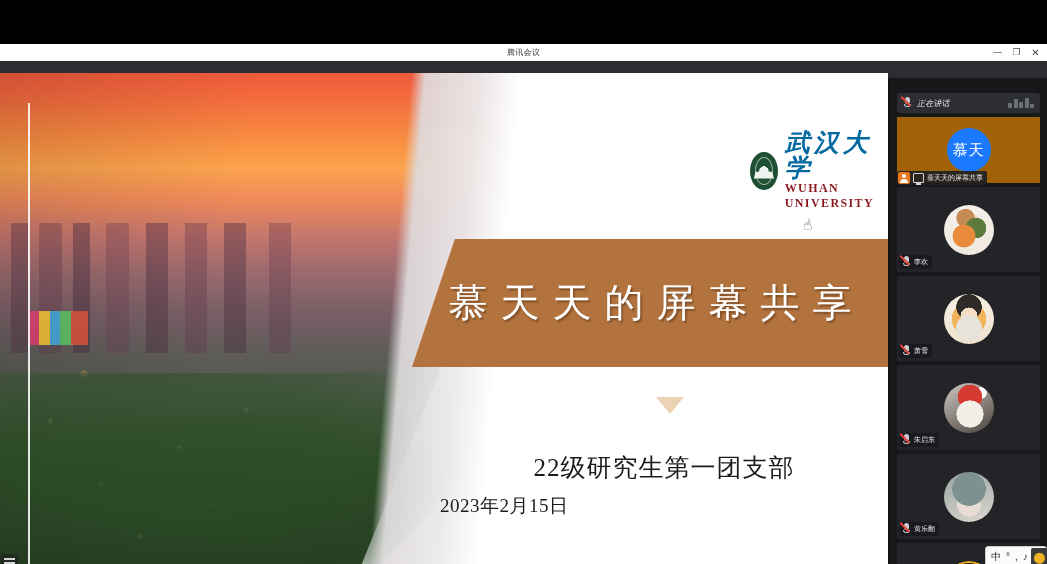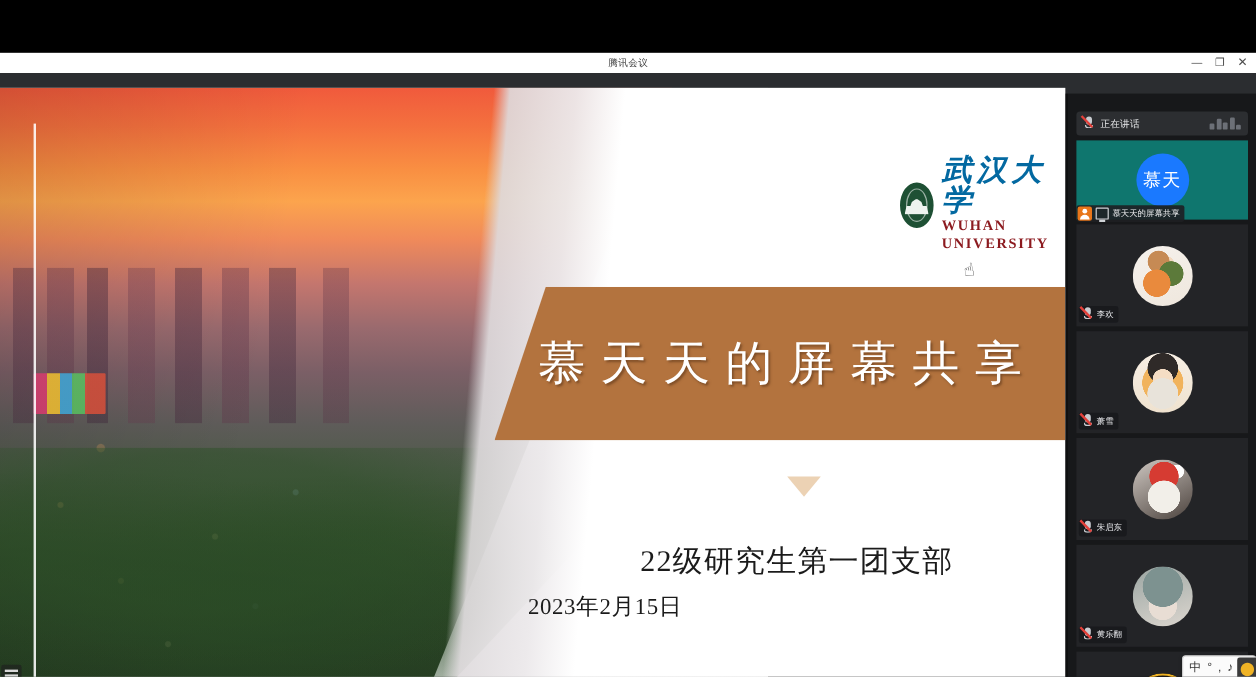--- a/index.html
+++ b/index.html
@@ -213,29 +213,29 @@
   }
   .mic-off .base {
     position: absolute; left: 1px; top: 7px; width: 7px; height: 3px;
     border: 1px solid #c9ccd1; border-top: 0;
     border-bottom-left-radius: 4px; border-bottom-right-radius: 4px;
   }
   .mic-off .slash {
     position: absolute; left: -1px; top: -1px; width: 13px; height: 1.5px;
     background: #e3403a; transform: rotate(46deg); transform-origin: left top;
   }
-  .speaking-text { font-size: 8px; color: #e9eaec; letter-spacing: .2px; }
+  .speaking-text { font-size: 8px; color: #e9eaec; letter-spacing: .2px; font-style: italic; }
   .wave {
     margin-left: auto; display: flex; align-items: flex-end; gap: 1.5px; height: 10px;
   }
   .wave span { display:block; width: 4px; background: #6c7077; border-radius: 1px; }
 
   .self-tile {
     position: relative; margin: 4px 7px 0 7px; height: 66px;
-    background: #0f766e;
+    background: #a16207;
     display: flex; align-items: center; justify-content: center;
   }
   .self-avatar {
     width: 44px; height: 44px; border-radius: 50%; background: #1a79ff;
     display: flex; align-items: center; justify-content: center;
     font-size: 15px; color: #fff; letter-spacing: 1px;
   }
   .self-name {
     position: absolute; left: 0; bottom: -2px;
     display: flex; align-items: center; gap: 3px;

